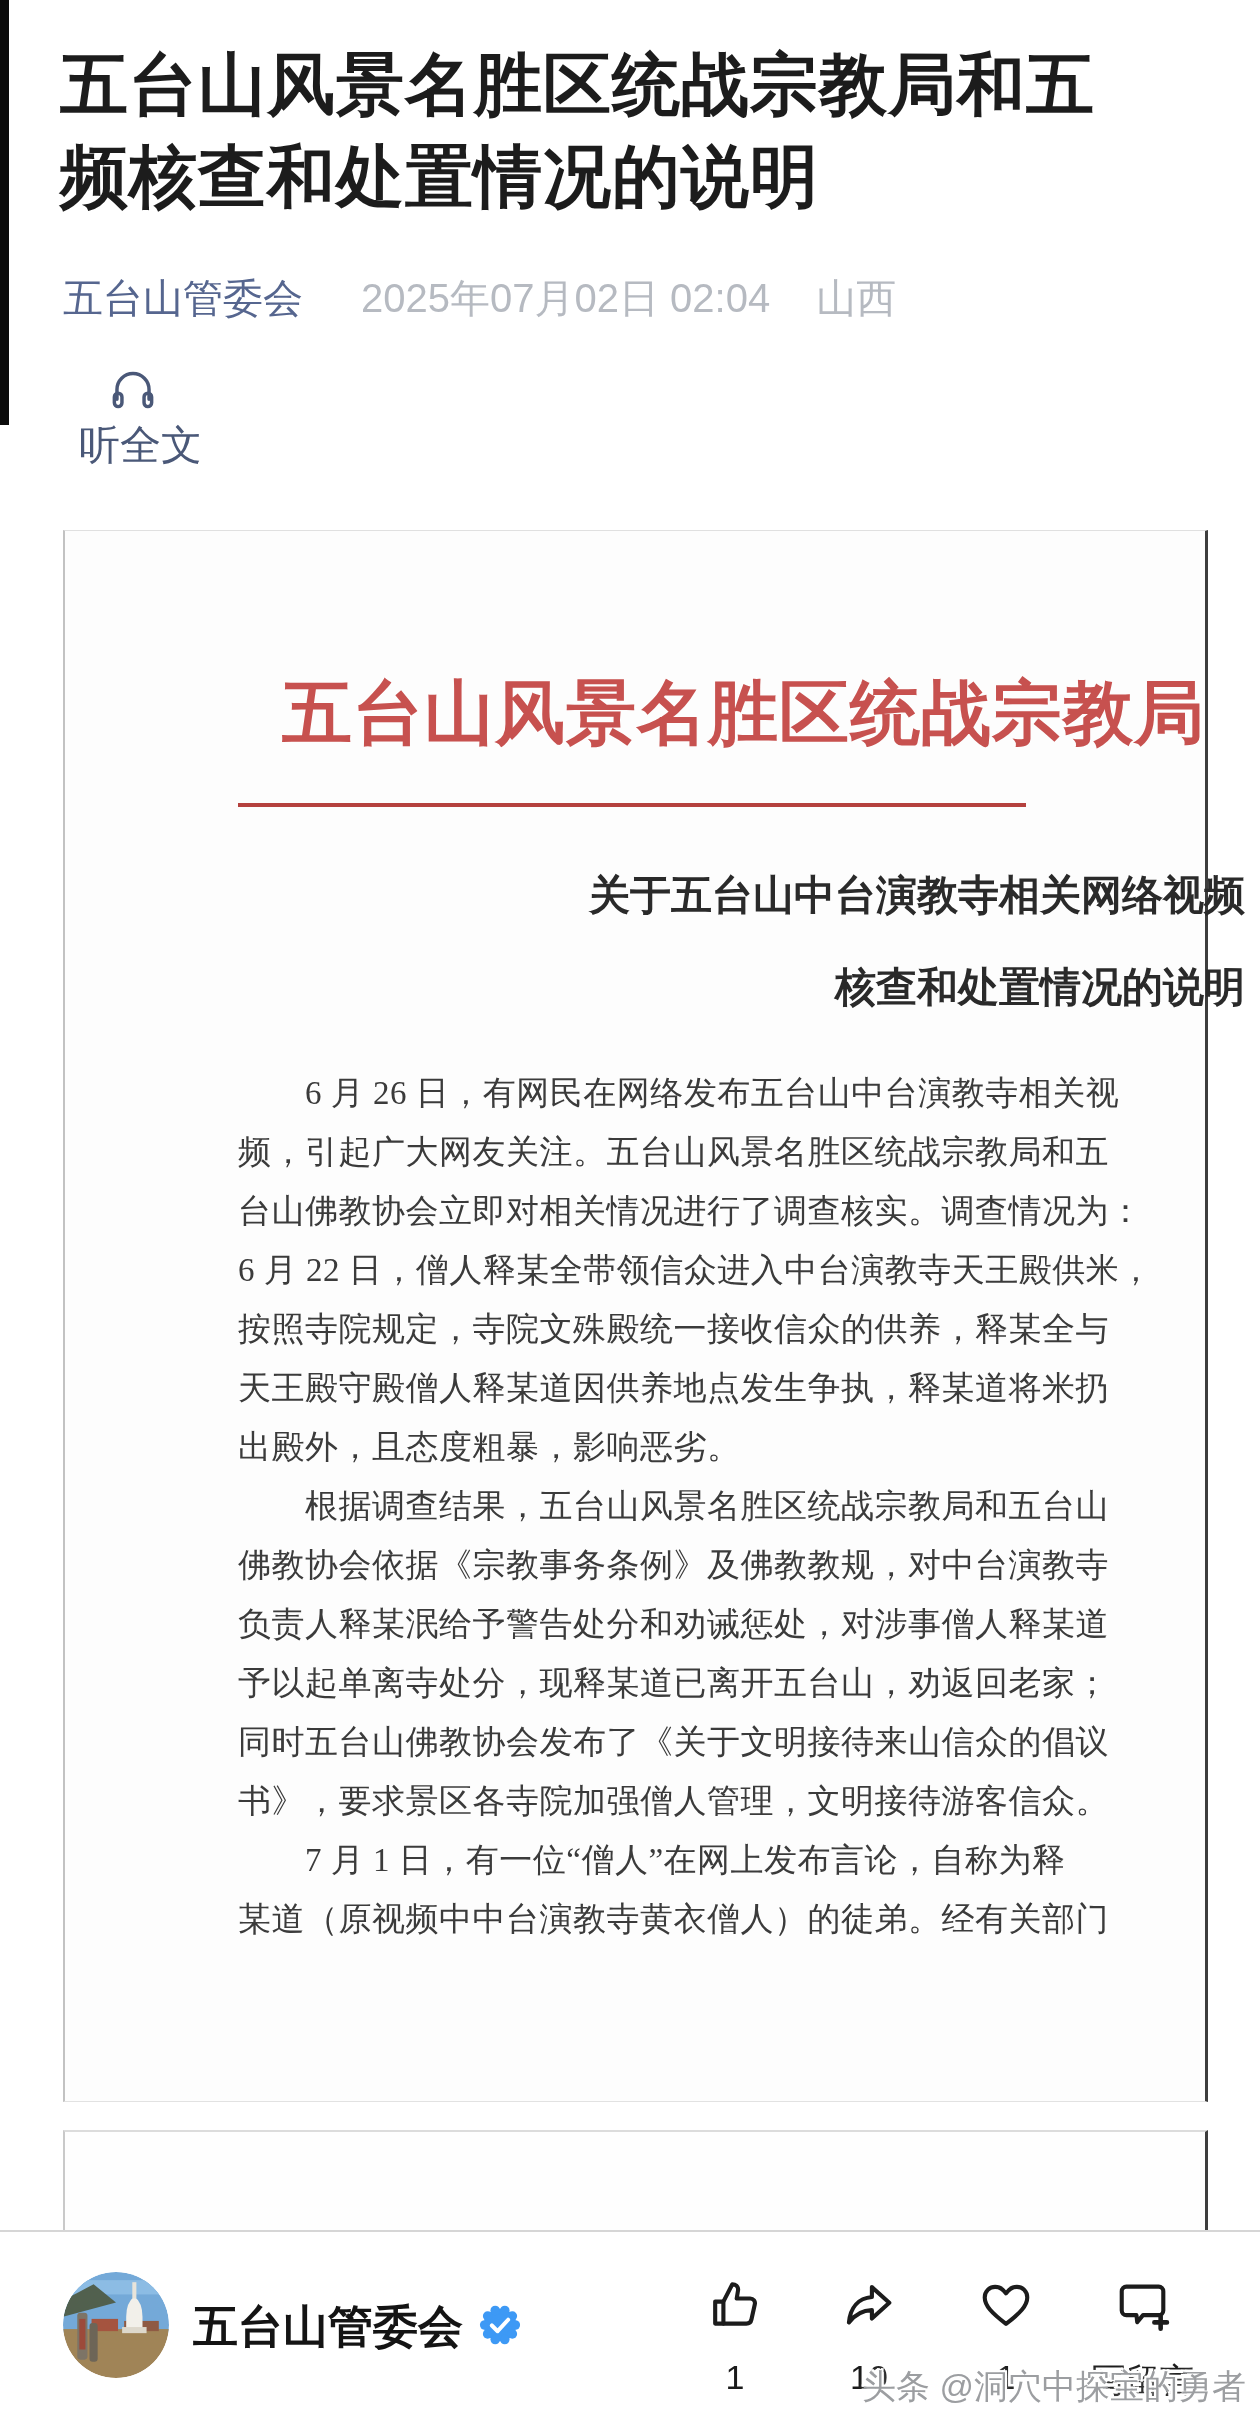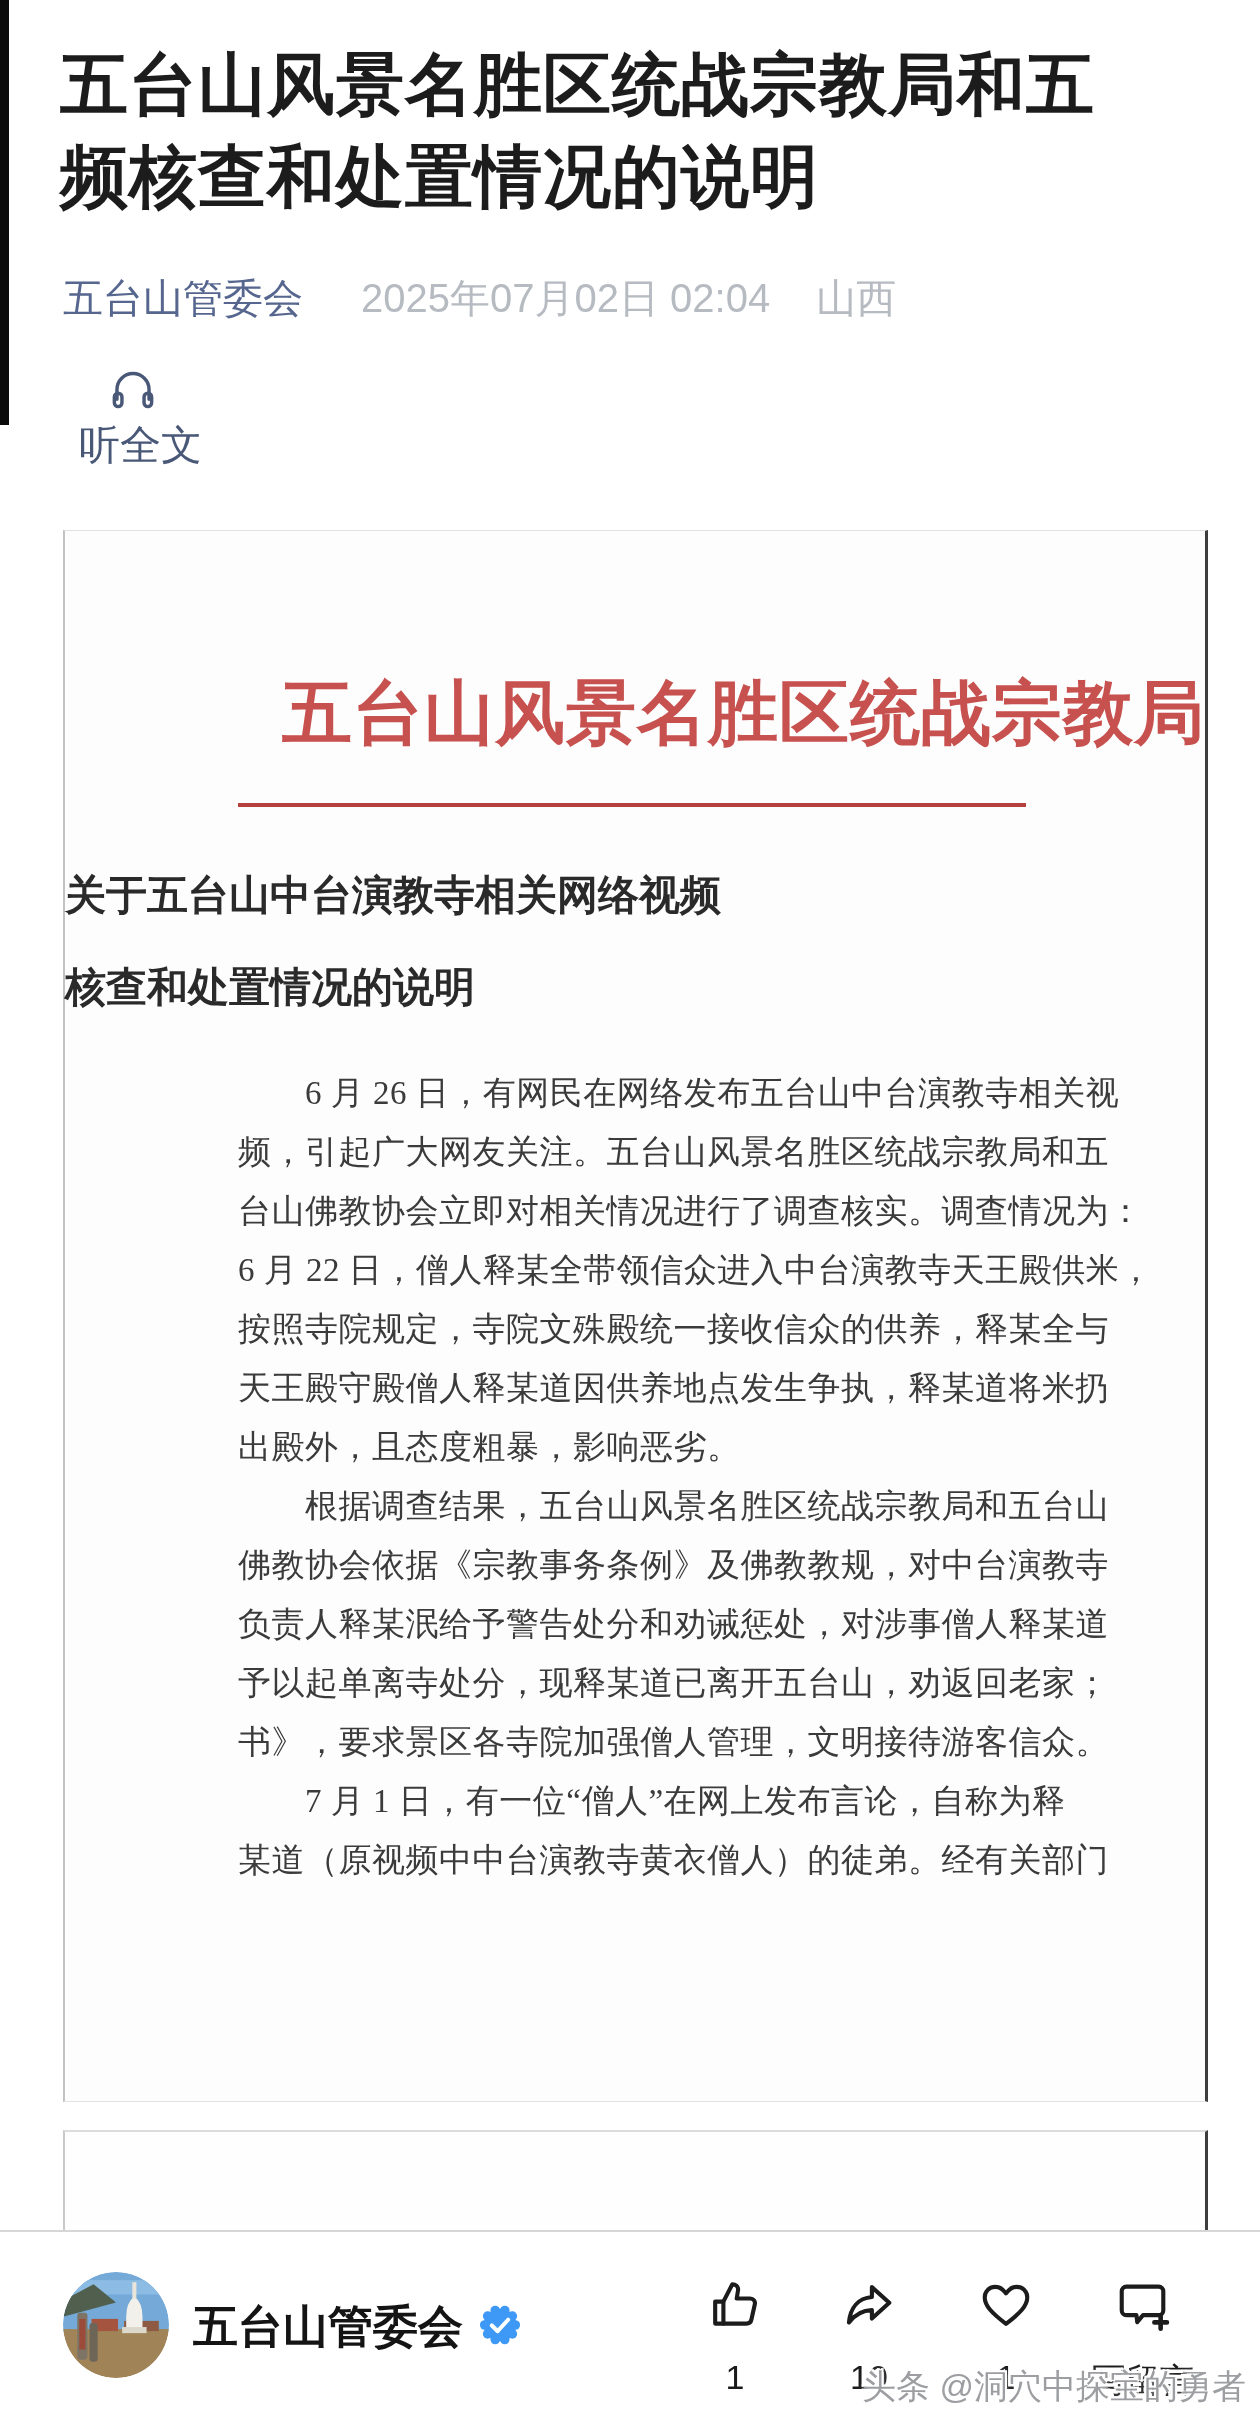--- a/index.html
+++ b/index.html
@@ -22,22 +22,22 @@
   .listen-label{font-size:41px;margin-left:16px;color:#4a5878;}
 
   
   .doc-page{left:63px;top:530px;width:1140px;height:1570px;background:#fdfdfd;
             border-top:1px solid #e0e0e0;border-bottom:1px solid #e2e2e2;
             border-left:2px solid #c2c2c2;border-right:3px solid #3d3d3d;
             font-family:"Liberation Serif","DejaVu Serif",serif;}
   .letterhead{position:absolute;left:0;top:140px;width:100%;text-align:right;
               font-size:70px;line-height:86px;font-weight:600;letter-spacing:1px;}
   .red-rule{position:absolute;left:173px;top:272px;width:788px;height:4px;}
-  .doc-title{position:absolute;left:0;top:318px;width:100%;text-align:left;
-             font-size:41px;line-height:92px;font-weight:700;color:#2a2a2a;}
+  .doc-title{position:absolute;left:0;top:318px;width:100%;text-align:right;
+             font-size:41px;line-height:92px;font-weight:700;color:#2a2a2a;padding-left:40px;}
   .doc-body{position:absolute;left:173px;top:533px;width:798px;font-size:33px;
             line-height:59px;color:#3b3b3b;letter-spacing:0.5px;}
   .doc-line{white-space:nowrap;}
 
   
   .doc-page-2{left:63px;top:2130px;width:1140px;height:100px;background:#fefefe;
               border-top:2px solid #dcdcdc;border-left:2px solid #c9c9c9;border-right:3px solid #3d3d3d;}
   .divider{left:0;top:2230px;width:1260px;height:2px;background:#d6d6d6;}
 
   
@@ -91,20 +91,21 @@
       <div class="doc-line">频，引起广大网友关注。五台山风景名胜区统战宗教局和五</div>
       <div class="doc-line">台山佛教协会立即对相关情况进行了调查核实。调查情况为：</div>
       <div class="doc-line">6 月 22 日，僧人释某全带领信众进入中台演教寺天王殿供米，</div>
       <div class="doc-line">按照寺院规定，寺院文殊殿统一接收信众的供养，释某全与</div>
       <div class="doc-line">天王殿守殿僧人释某道因供养地点发生争执，释某道将米扔</div>
       <div class="doc-line">出殿外，且态度粗暴，影响恶劣。</div>
       <div class="doc-line">　　根据调查结果，五台山风景名胜区统战宗教局和五台山</div>
       <div class="doc-line">佛教协会依据《宗教事务条例》及佛教教规，对中台演教寺</div>
       <div class="doc-line">负责人释某泯给予警告处分和劝诫惩处，对涉事僧人释某道</div>
       <div class="doc-line">予以起单离寺处分，现释某道已离开五台山，劝返回老家；</div>
+      <div class="doc-line">同时五台山佛教协会发布了《关于文明接待来山信众的倡议</div>
       <div class="doc-line">书》，要求景区各寺院加强僧人管理，文明接待游客信众。</div>
       <div class="doc-line">　　7 月 1 日，有一位“僧人”在网上发布言论，自称为释</div>
       <div class="doc-line">某道（原视频中中台演教寺黄衣僧人）的徒弟。经有关部门</div>
     </div>
   </div>
 
   <div class="abs doc-page-2"></div>
   <div class="abs divider"></div>
 
   <div class="abs avatar">

